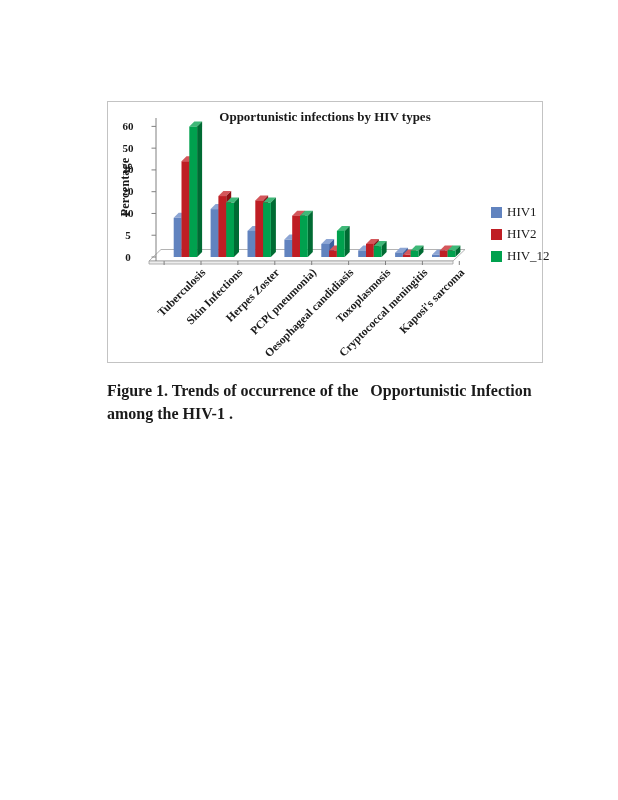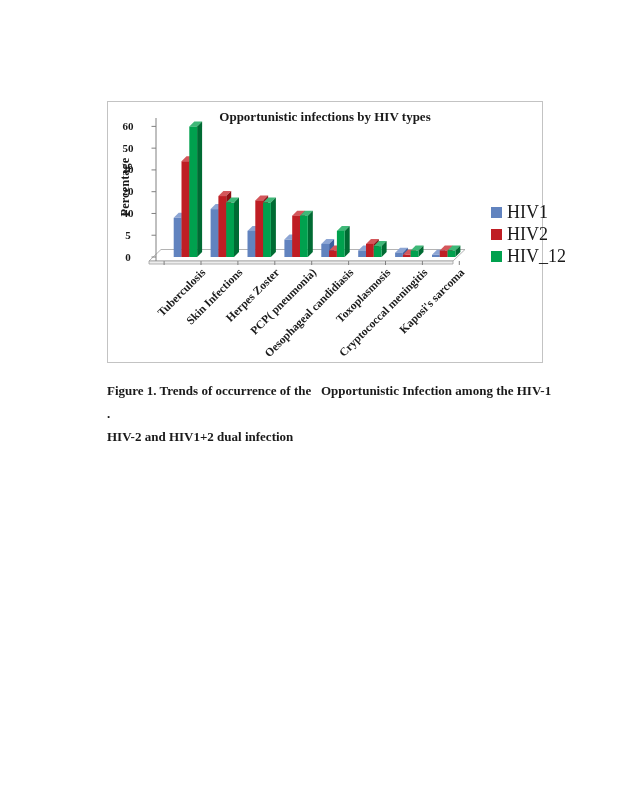--- a/index.html
+++ b/index.html
@@ -13,23 +13,23 @@
         font-size:13px;font-weight:bold;}
   .y-axis-label{position:absolute;left:-48px;top:78px;width:130px;height:14px;text-align:center;
         font-size:12.5px;font-weight:bold;transform:rotate(-90deg);}
   .ytick{position:absolute;left:0;width:40px;text-align:center;font-size:11px;font-weight:bold;line-height:11px;}
   .plot-svg{position:absolute;left:0;top:0;}
   .cat-label{position:absolute;width:150px;top:164px;text-align:right;font-size:11.5px;font-weight:bold;
         transform:rotate(-45deg);transform-origin:100% 0;white-space:nowrap;}
   .legend{position:absolute;left:383px;top:102px;}
   .legend-row{display:flex;align-items:center;height:16px;margin-bottom:6px;}
   .legend-swatch{display:inline-block;width:11px;height:11px;margin-right:5px;flex:0 0 auto;}
-  .legend-label{font-size:18px;white-space:nowrap;}
+  .legend-label{font-size:13px;white-space:nowrap;}
   .caption{position:absolute;left:107px;top:379px;width:450px;margin:0;
-        font-size:13px;font-weight:bold;line-height:23px;white-space:pre-wrap;}
+        font-size:16px;font-weight:bold;line-height:23px;white-space:pre-wrap;}
 </style>
 </head>
 <body>
 
 <div class="page">
 
 
   <figure class="chart-box">
     <svg class="plot-svg" width="434" height="260" viewBox="0 0 434 260">
         <polygon points="41,159 345,159 357,147.5 53,147.5" fill="#ffffff" stroke="#a0a0a0" stroke-width="0.8"></polygon>
@@ -154,15 +154,15 @@
         <span class="legend-swatch" style="background: rgb(191, 30, 36);"></span>
         <span class="legend-label">HIV2</span>
       </div>
       <div class="legend-row">
         <span class="legend-swatch" style="background: rgb(0, 161, 78);"></span>
         <span class="legend-label">HIV_12</span>
       </div>
     </div>
   </figure>
 
-  <p class="caption"><span>Figure 1. Trends of occurrence of the   Opportunistic Infection among the HIV-1 .</span><br><span>HIV-2 and HIV1+2 dual infection</span></p>
+  <p class="caption"><span>Figure 1. Trends of occurrence of the   Opportunistic Infection among the HIV-1 .</span><br></p>
 
 </div>
 
 </body></html>

